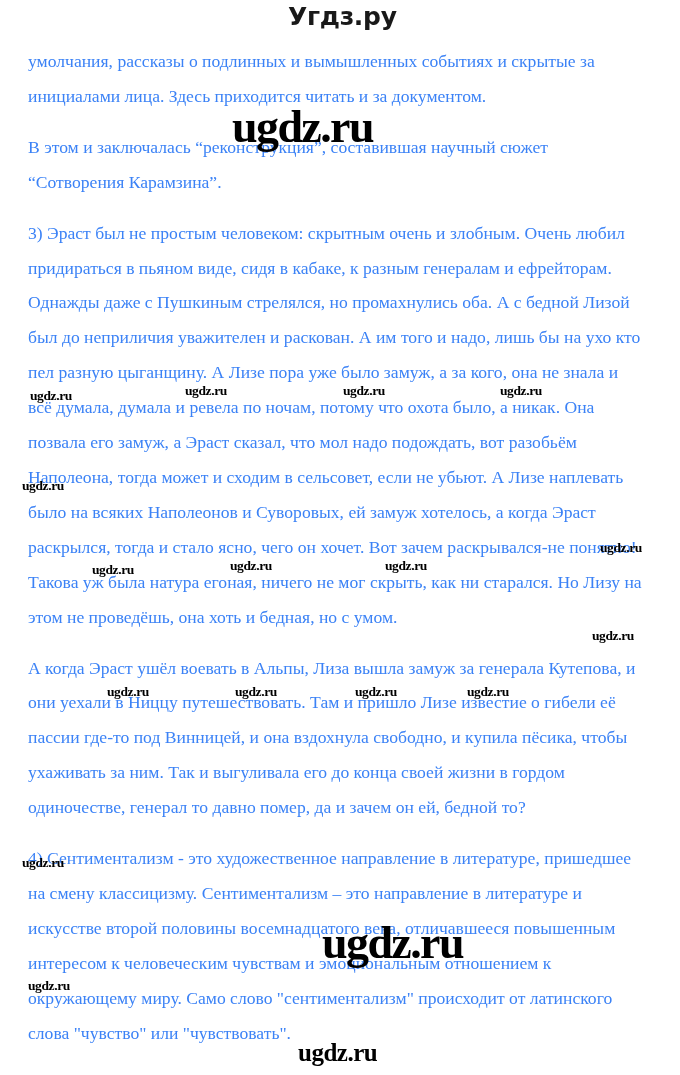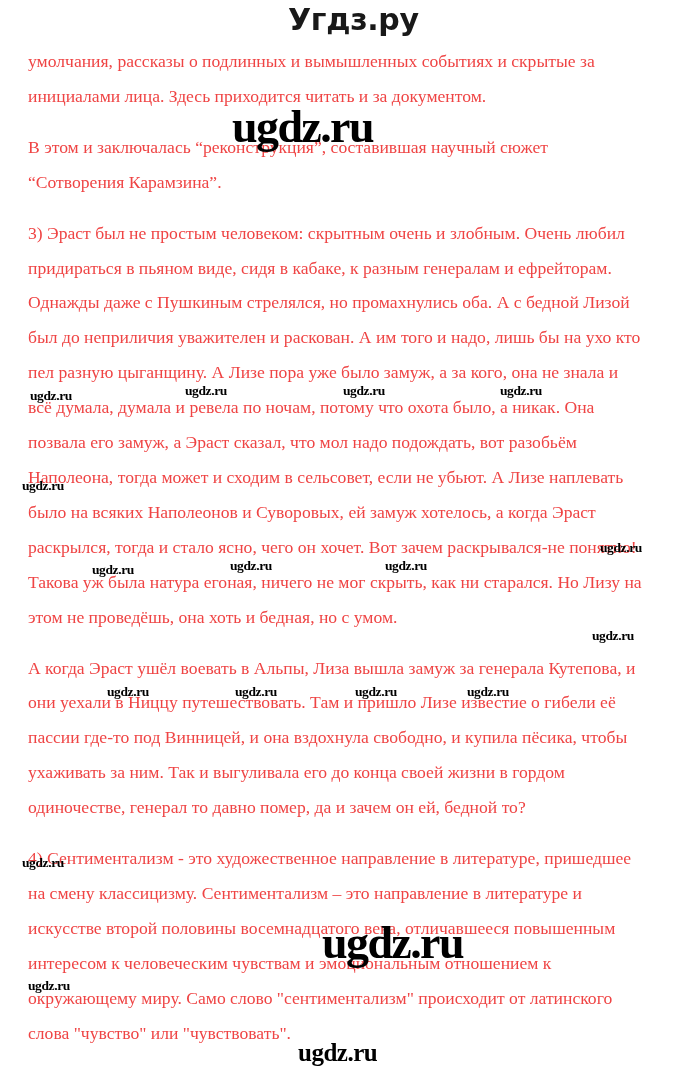--- a/index.html
+++ b/index.html
@@ -16,41 +16,41 @@
     color: #1a1a1a;
   }
 
   
   #site-logo {
     position: absolute;
     left: 288px;
     top: 2px;
     font-family: "DejaVu Sans", "Liberation Sans", sans-serif;
     font-weight: bold;
-    font-size: 30px;
+    font-size: 25px;
     letter-spacing: -0.3px;
     color: #191919;
     white-space: nowrap;
   }
 
   
   #doc-body {
     position: absolute;
     left: 28px;
     top: 44px;
     width: 616px;
     z-index: 2;
   }
   .para {
     margin: 0;
     font-size: 17.6px;
     line-height: 34.9px;
     text-align: left;
     white-space: pre-wrap;
-    color: #ef4444;
+    color: #3b82f6;
   }
   .para + .para { margin-top: 16px; }
 
   
   .wm {
     position: absolute;
     font-family: Liberation Serif, serif;
     font-weight: bold;
     color: #000000;
     white-space: nowrap;

